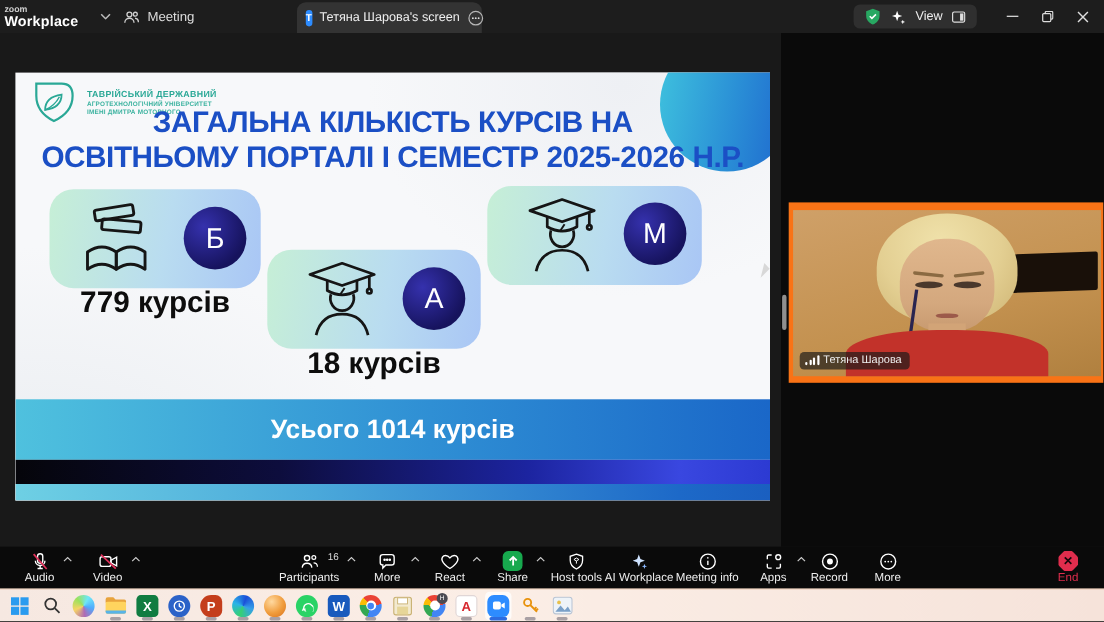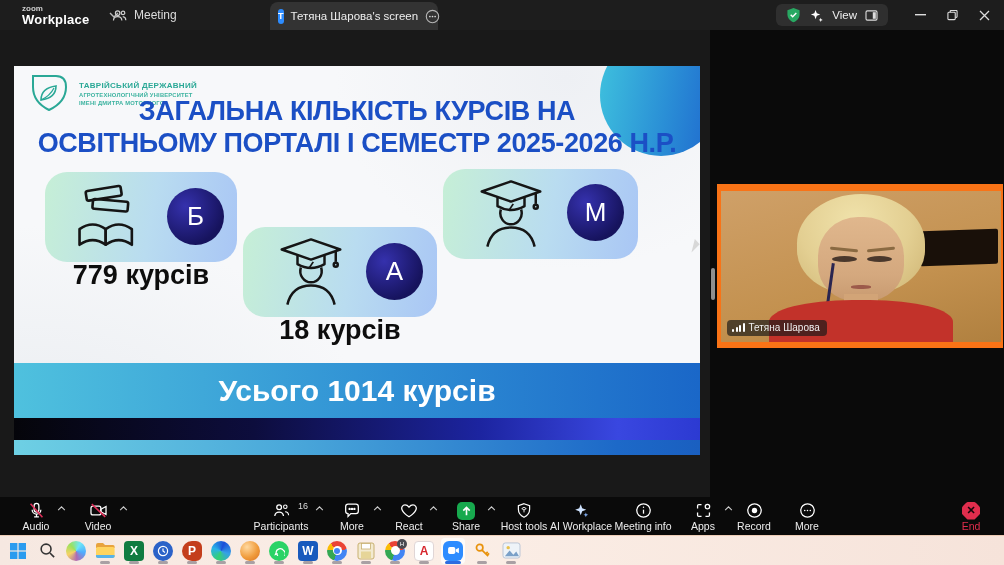--- a/index.html
+++ b/index.html
@@ -3,21 +3,21 @@
 <meta charset="utf-8">
 <style>
   * { margin:0; padding:0; box-sizing:border-box; }
   html,body { width:1004px; height:565px; overflow:hidden; background:#000;
     font-family:"Liberation Sans", sans-serif; }
   #stage { position:relative; width:1004px; height:565px; background:#141414; }
 
   
   #titlebar { position:absolute; left:0; top:0; width:1004px; height:30px;
     background:#1d1d1d; display:flex; align-items:center; }
-  .zoom-logo { display:flex; align-items:center; margin-left:22px; gap:6px; }
+  .zoom-logo { display:flex; align-items:center; margin-left:4px; gap:6px; }
   .zoom-logo .stack { display:flex; flex-direction:column; line-height:1; }
   .zoom-logo .t1 { color:#cfcfcf; font-size:8px; font-weight:bold; }
   .zoom-logo .t2 { color:#fff; font-size:13px; font-weight:bold; letter-spacing:.2px; }
   .chev-down { margin-left:14px; }
   .tab-meeting { position:absolute; left:112px; top:0; height:30px; display:flex;
     align-items:center; gap:7px; color:#dcdcdc; font-size:12px; }
   .tab-active { position:absolute; left:270px; top:2px; width:168px; height:28px;
     background:#333; border-radius:8px 8px 0 0; display:flex; align-items:center;
     padding:0 8px; gap:7px; }
   .tab-avatar { width:15px; height:15px; border-radius:4px; background:#2d8cff;
@@ -52,21 +52,21 @@
     color:#1b4fc5; font-weight:800; font-size:27px; line-height:1.18; letter-spacing:-0.4px; }
   .card { position:absolute; border-radius:22px;
     background:linear-gradient(100deg,#c6efd6 0%,#b9dcf0 55%,#a9c6f5 100%); }
   .badge { position:absolute; border-radius:50%; width:57px; height:57px;
     background:radial-gradient(circle at 32% 32%, #3531ad 0%, #16135d 72%);
     color:#fff; font-size:26px; display:flex; align-items:center; justify-content:center; }
   .card-value { position:absolute; text-align:center; color:#0d0d0d; font-weight:800; font-size:27px; }
   #banner { position:absolute; left:0; top:297px; width:686px; height:55px;
     background:linear-gradient(90deg,#4fc1de 0%,#2f8fd4 55%,#1a67c8 100%);
     display:flex; align-items:center; justify-content:center; }
-  #banner span { color:#fff; font-weight:800; font-size:30px; }
+  #banner span { color:#fff; font-weight:800; font-size:24px; }
   #stripe1 { position:absolute; left:0; top:352px; width:686px; height:22px;
     background:linear-gradient(90deg,#05050a 0%,#0d0d3d 35%,#1c24a0 68%,#3947e0 88%,#2c3ad2 100%); }
   #stripe2 { position:absolute; left:0; top:374px; width:686px; height:15px;
     background:linear-gradient(90deg,#6ed0e4 0%,#4aa8da 40%,#1d69c8 88%,#1a5fc0 100%); }
 
   .cursor { position:absolute; left:693px; top:210px; width:0; height:0;
     border-left:6px solid #d8d8d8; border-right:4px solid transparent;
     border-bottom:10px solid transparent; border-top:4px solid transparent;
     transform:rotate(14deg); }
   .scroll-handle { position:absolute; left:711px; top:238px; width:4px; height:32px;
@@ -95,21 +95,21 @@
   .wire { position:absolute; left:38%; top:48%; width:1.2%; height:46%; background:#2a2550; transform:rotate(8deg); }
   .name-tag { position:absolute; left:6px; bottom:6px; background:rgba(25,25,25,.68);
     border-radius:4px; padding:2px 7px 3px 5px; display:flex; align-items:flex-end; gap:4px; }
   .name-tag span { color:#efefef; font-size:10px; }
   .vbars { display:flex; align-items:flex-end; gap:1.5px; padding-bottom:1px; }
   .vbars i { display:block; width:2px; background:#fff; border-radius:1px; }
 
   
   #ztoolbar { position:absolute; left:0; top:497px; width:1004px; height:38px; background:#0a0a0a; }
   .titem { position:absolute; top:2px; height:34px; display:flex; flex-direction:column;
-    align-items:center; justify-content:center; padding:3px 0 2px; }
+    align-items:center; justify-content:flex-end; padding:3px 0 2px; }
   .titem .lbl { color:#ededed; font-size:10.5px; white-space:nowrap; }
   .titem .icon-row { height:18px; display:flex; align-items:center; }
   .tchev { position:absolute; top:7px; }
   .tcount { position:absolute; top:2px; color:#ddd; font-size:9px; }
   .share-sq { width:18px; height:18px; border-radius:5px; background:#17a94e;
     display:flex; align-items:center; justify-content:center; }
   .end-oct { width:18px; height:18px; border-radius:6px; background:#e02d4d;
     clip-path:polygon(30% 0,70% 0,100% 30%,100% 70%,70% 100%,30% 100%,0 70%,0 30%);
     display:flex; align-items:center; justify-content:center; color:#14060a;
     font-size:11px; font-weight:bold; }

